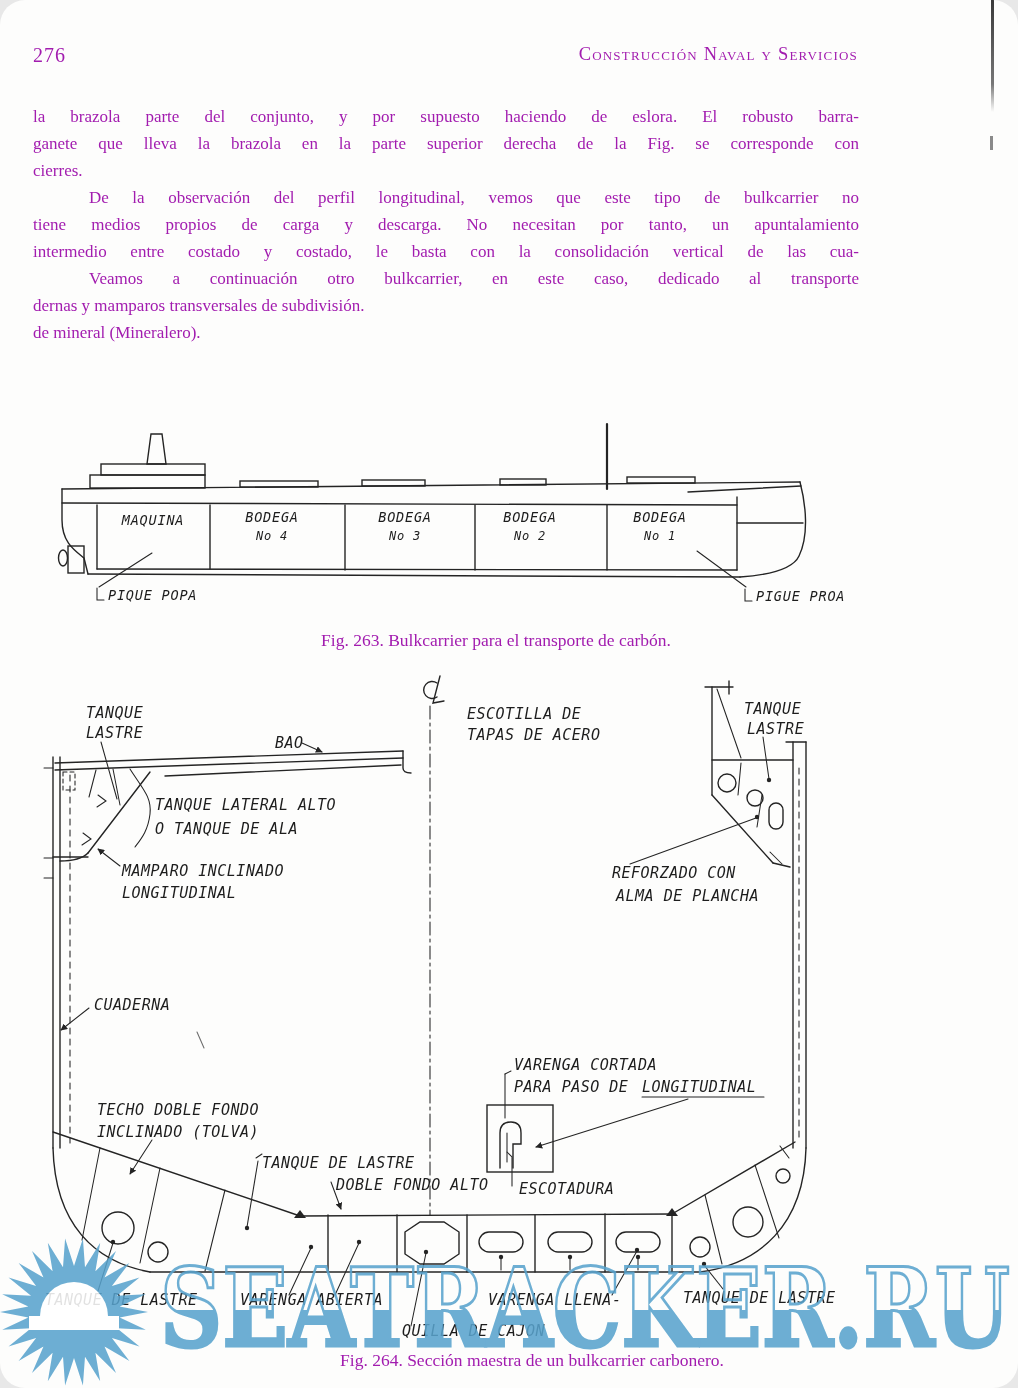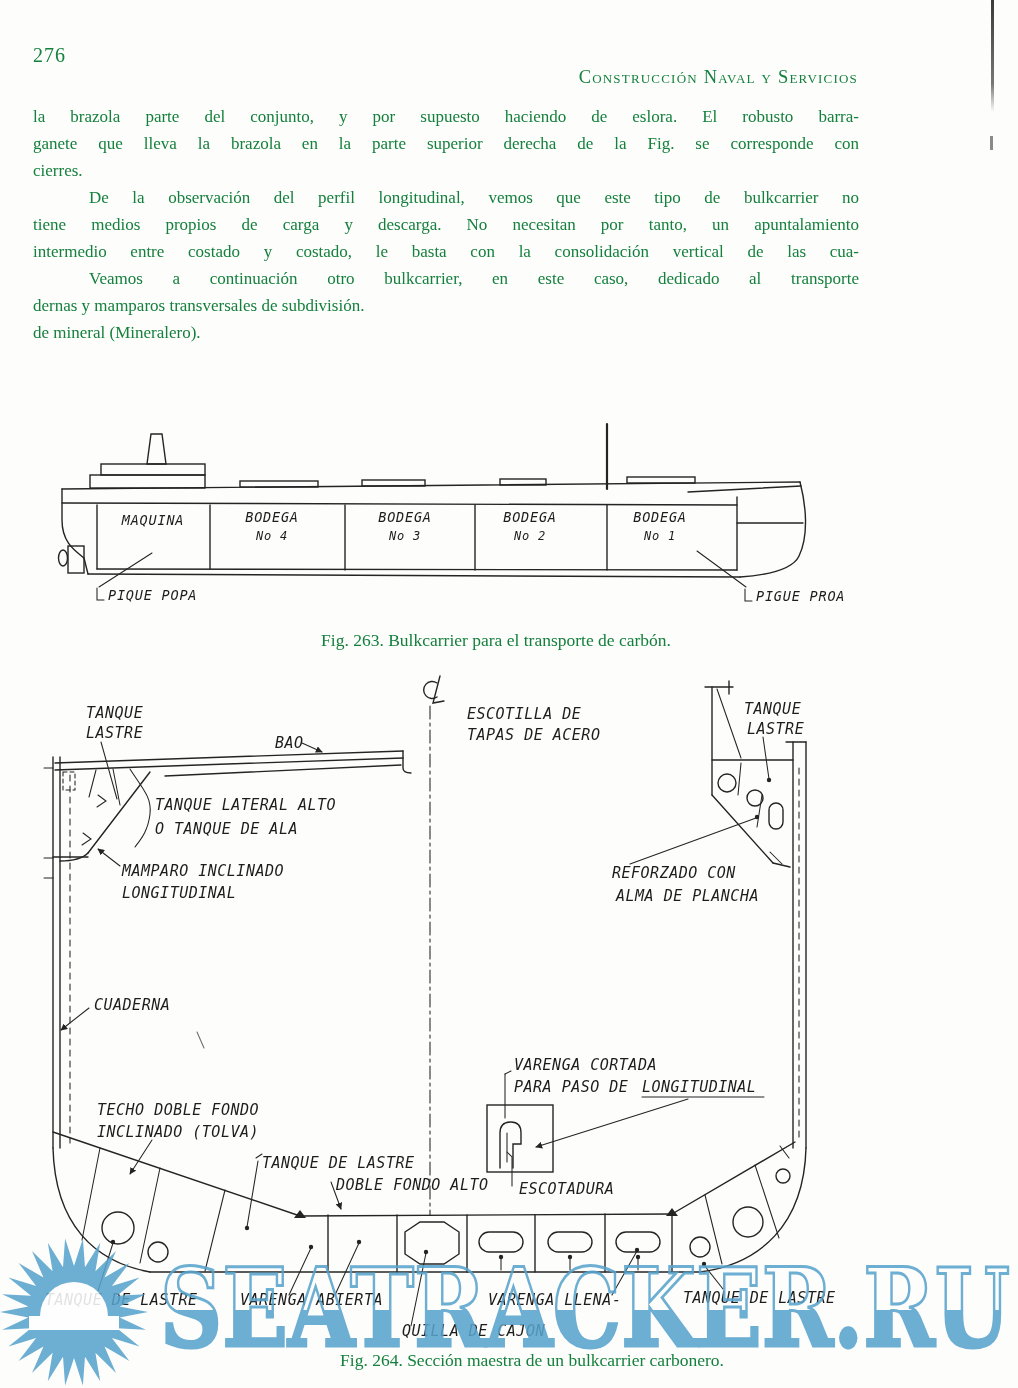--- a/index.html
+++ b/index.html
@@ -1,20 +1,20 @@
 <!DOCTYPE html>
 <html><head>
 <meta charset="utf-8">
 <style>
   html,body{margin:0;padding:0;background:#e8e8e8;}
   #page{position:relative;width:1018px;height:1388px;background:#fdfdfc;overflow:hidden;
-        font-family:"Liberation Serif","DejaVu Serif",serif;color:#15803d;}
+        font-family:"Liberation Serif","DejaVu Serif",serif;color:#a21caf;border-radius:25px;}
   .hdr-num{position:absolute;left:33px;top:44px;font-size:20px;letter-spacing:1px;}
   .hdr-title{position:absolute;right:160px;top:44px;font-size:18.5px;font-variant:small-caps;
-             letter-spacing:1.2px;margin-top:23px;}
+             letter-spacing:1.2px;}
   .bodytext{position:absolute;left:33px;top:103px;width:826px;font-size:17px;line-height:27px;}
   .line{text-align:justify;text-align-last:justify;height:27px;white-space:normal;}
   .line.end{text-align-last:left;}
   .line.ind{padding-left:56px;font-family:Liberation Serif, serif;}
   .caption{position:absolute;left:0;width:900px;text-align:center;font-size:17.5px;margin-left:46px;}
   #cap263{top:630px;}
   #cap264{top:1350px;padding-left:36px;}
   svg{position:absolute;left:0;}
   .fig line,.fig path,.fig rect,.fig polyline,.fig ellipse,.fig polygon,.fig circle{
       stroke:#242424;fill:none;stroke-width:1.4;stroke-linecap:round;}

